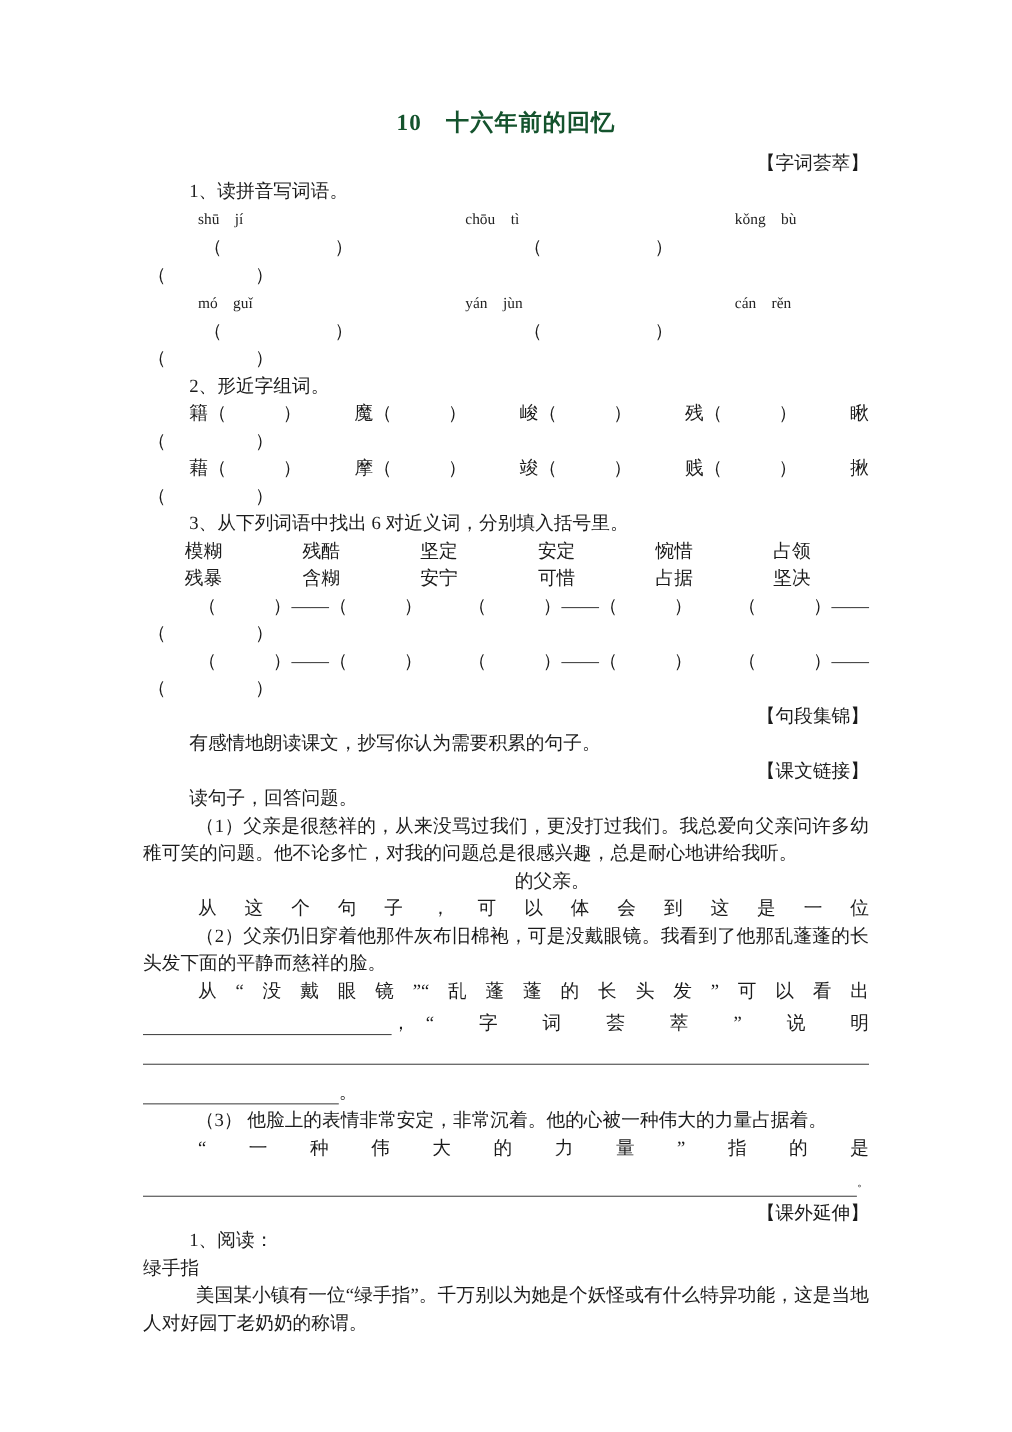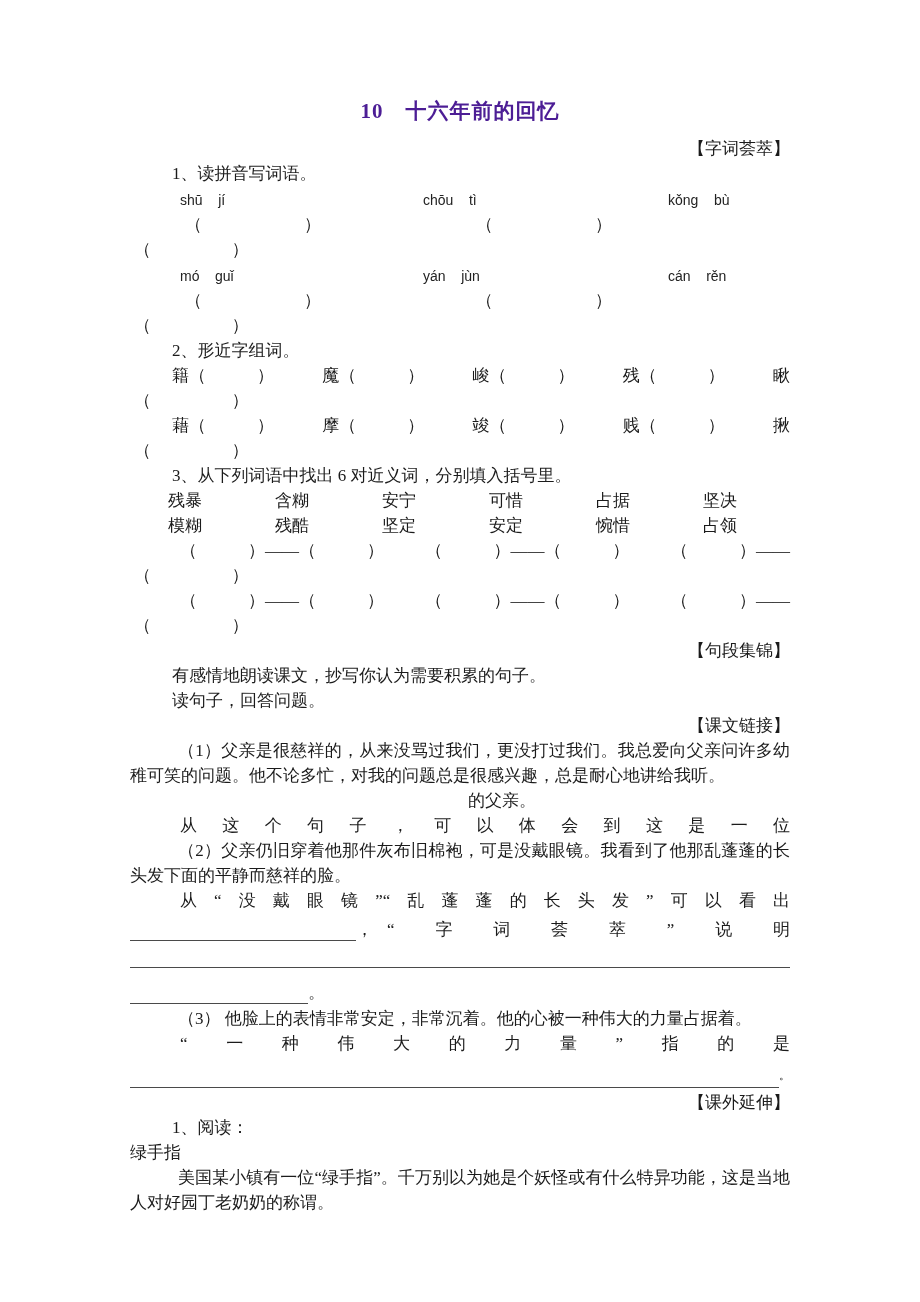--- a/index.html
+++ b/index.html
@@ -18,21 +18,21 @@
     text-align:center;
     font-size:21px;font-weight:bold;
     color:#ee0000;
     letter-spacing:1px;
     line-height:30px;
   }
   .line{line-height:25px;min-height:25px;}
   .pre{white-space:pre;}
   .hdr{padding-left:42px;font-weight:normal;text-align:right;}
   .lbl{padding-left:42px;}
-  .py-row{position:relative;height:26px;font-family:Liberation Sans, sans-serif;font-size:14px;color:#222;}
+  .py-row{position:relative;height:26px;font-family:Liberation Serif, serif;font-size:14px;color:#222;}
   .py{position:absolute;top:2px;white-space:pre;}
   .py-a{left:50px}.py-b{left:293px}.py-c{left:538px}
   .paren-row{position:relative;height:25px;}
   .pr{position:absolute;top:0;white-space:pre;}
   .pr-a{left:55px}.pr-b{left:346px}
   .wrap-row{padding-left:4px;}
   .zu-row{display:flex;justify-content:space-between;padding-left:42px;}
   .words-row{display:flex;padding-left:38px;}
   .w{width:107px;flex:0 0 auto;}
   .match-row{display:flex;justify-content:space-between;padding-left:50px;}
@@ -49,21 +49,21 @@
   .ul-grow{flex:1;height:20px;}
   .tiny-period{font-size:11px;line-height:26px;align-self:flex-end;}
   .centered{text-align:left;}
   .mt{margin-top:2px;}
 </style>
 </head>
 <body>
 
 <div class="page">
 
-  <h1 class="title" style="color: #4c1d95;">10　十六年前的回忆</h1>
+  <h1 class="title" style="color: #14532d;">10　十六年前的回忆</h1>
 
   <div class="line hdr">【字词荟萃】</div>
   <div class="line lbl">1、读拼音写词语。</div>
 
   <div class="line py-row">
       <span class="py py-a">shū    jí</span>
       <span class="py py-b">chōu    tì</span>
       <span class="py py-c">kǒng    bù</span>
     </div>
   <div class="line paren-row">
@@ -96,53 +96,53 @@
       <span class="pre"><span>藉</span><span>（            ）</span></span>
       <span class="pre"><span>摩</span><span>（            ）</span></span>
       <span class="pre"><span>竣</span><span>（            ）</span></span>
       <span class="pre"><span>贱</span><span>（            ）</span></span>
       <span class="pre">揪</span>
     </div>
   <div class="line wrap-row pre">（                   ）</div>
 
   <div class="line lbl">3、从下列词语中找出 6 对近义词，分别填入括号里。</div>
   <div class="line words-row">
+      <span class="w">模糊</span>
+      <span class="w">残酷</span>
+      <span class="w">坚定</span>
+      <span class="w">安定</span>
+      <span class="w">惋惜</span>
+      <span>占领</span>
+    </div>
+  <div class="line words-row">
       <span class="w">残暴</span>
       <span class="w">含糊</span>
       <span class="w">安宁</span>
       <span class="w">可惜</span>
       <span class="w">占据</span>
       <span>坚决</span>
-    </div>
-  <div class="line words-row">
-      <span class="w">模糊</span>
-      <span class="w">残酷</span>
-      <span class="w">坚定</span>
-      <span class="w">安定</span>
-      <span class="w">惋惜</span>
-      <span>占领</span>
     </div>
   <div class="line match-row">
       <span class="pre">（            ）——（            ）</span>
       <span class="pre">（            ）——（            ）</span>
       <span class="pre">（            ）——</span>
     </div>
   <div class="line wrap-row pre">（                   ）</div>
   <div class="line match-row">
       <span class="pre">（            ）——（            ）</span>
       <span class="pre">（            ）——（            ）</span>
       <span class="pre">（            ）——</span>
     </div>
   <div class="line wrap-row pre">（                   ）</div>
 
   <div class="line hdr">【句段集锦】</div>
   <div class="line lbl">有感情地朗读课文，抄写你认为需要积累的句子。</div>
 
+  <div class="line hdr">【课文链接】</div>
   <div class="line lbl">读句子，回答问题。</div>
-  <div class="line hdr">【课文链接】</div>
 
   <div class="para">（1）父亲是很慈祥的，从来没骂过我们，更没打过我们。我总爱向父亲问许多幼稚可笑的问题。他不论多忙，对我的问题总是很感兴趣，总是耐心地讲给我听。</div>
   <div class="line tail">的父亲。</div>
   <div class="line spread">从这个句子，可以体会到这是一位</div>
 
   <div class="para">（2）父亲仍旧穿着他那件灰布旧棉袍，可是没戴眼镜。我看到了他那乱蓬蓬的长头发下面的平静而慈祥的脸。</div>
   <div class="line spread">从“没戴眼镜”“乱蓬蓬的长头发”可以看出</div>
   <div class="mixed">
       <span class="ul ul-a"></span>
       <span>，</span>

